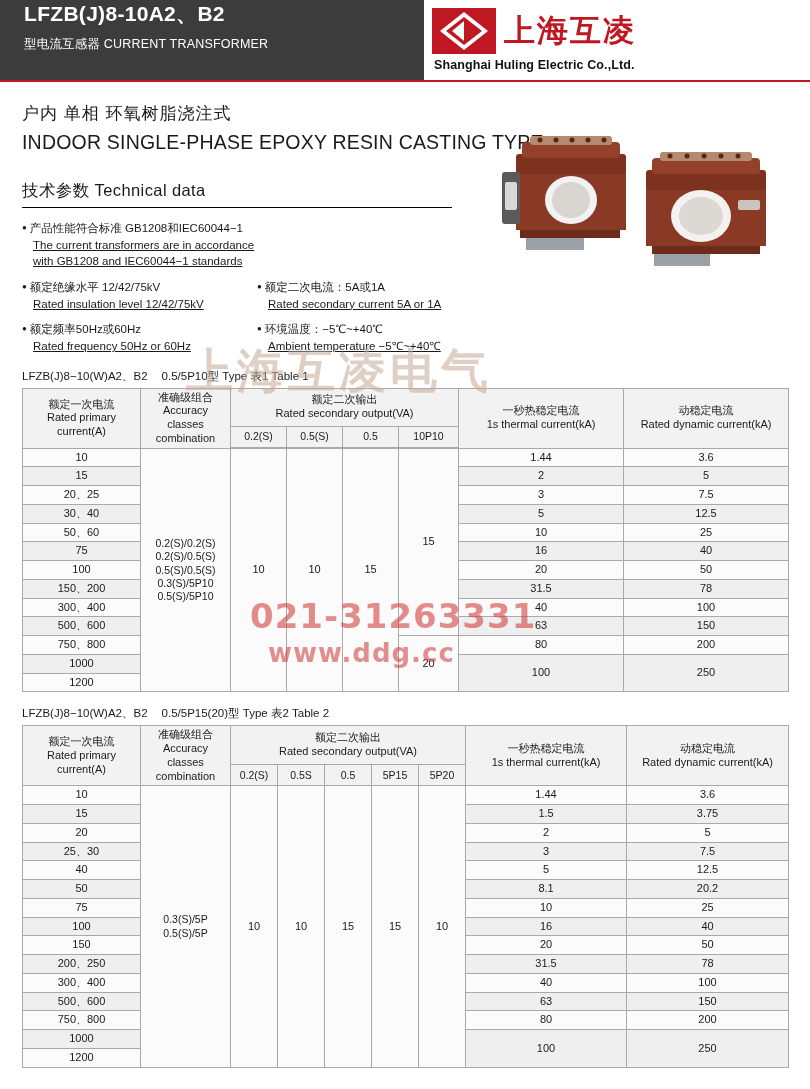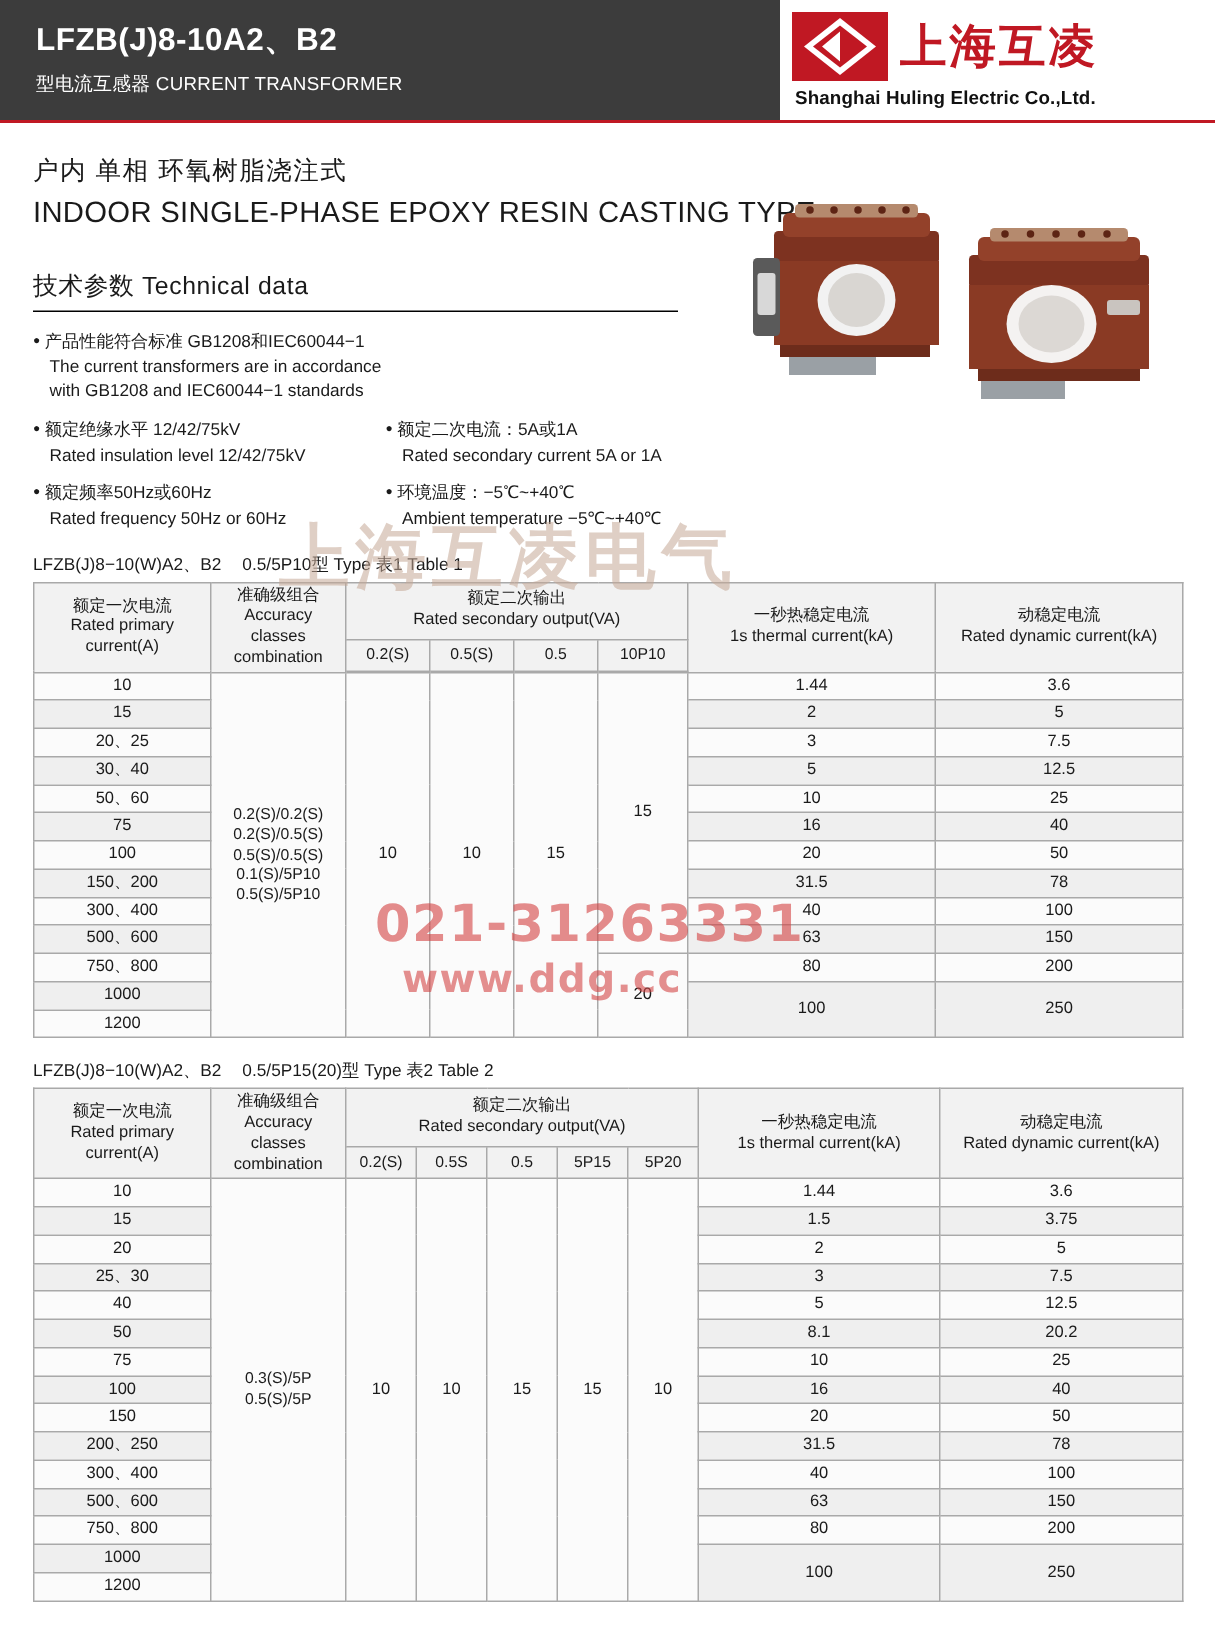--- a/index.html
+++ b/index.html
@@ -15,22 +15,22 @@
 
   
   .header {
     display: flex;
     height: 82px;
     border-bottom: 2px solid #c01823;
   }
   .header-left {
     background: #3c3c3c;
     color: #ffffff;
-    width: 520px;
-    padding: 12px 0 0 24px;
+    width: 424px;
+    padding: 0 0 0 24px;
   }
   .header-title {
     font-size: 21px;
     font-weight: bold;
     letter-spacing: .3px;
   }
   .header-sub {
     font-size: 12.5px;
     margin-top: 8px;
     letter-spacing: .2px;
@@ -88,21 +88,21 @@
   .specs { margin-top: 12px; width: 470px; font-size: 11.5px; line-height: 1.45; }
   .spec-block { margin-bottom: 9px; }
   .spec-cols { display: flex; }
   .spec-col { width: 50%; }
   .bullet::before {
     content: "\25CF";
     font-size: 8px;
     vertical-align: 2px;
     margin-right: 3px;
   }
-  .spec-line2 { padding-left: 11px; }
+  .spec-line2 { padding-left: 11px; text-decoration: underline; }
 
   
   .product-img {
     position: absolute;
     right: 14px;
     top: 96px;
     width: 300px;
     height: 200px;
   }
 
@@ -279,21 +279,21 @@
       <th style="padding:0;border-top:none;height:0"></th>
       <th style="padding:0;border-top:none;height:0"></th>
     </tr>
 
     <tr class="rowB">
       <td>10</td>
       <td class="blank accu" rowspan="13">
         <div>0.2(S)/0.2(S)</div>
         <div>0.2(S)/0.5(S)</div>
         <div>0.5(S)/0.5(S)</div>
-        <div>0.1(S)/5P10</div>
+        <div>0.3(S)/5P10</div>
         <div>0.5(S)/5P10</div>
       </td>
       <td class="blank" rowspan="13">10</td>
       <td class="blank" rowspan="13">10</td>
       <td class="blank" rowspan="13">15</td>
       <td class="blank" rowspan="10">15</td>
       <td>1.44</td>
       <td>3.6</td>
     </tr>
     <tr class="rowA">

